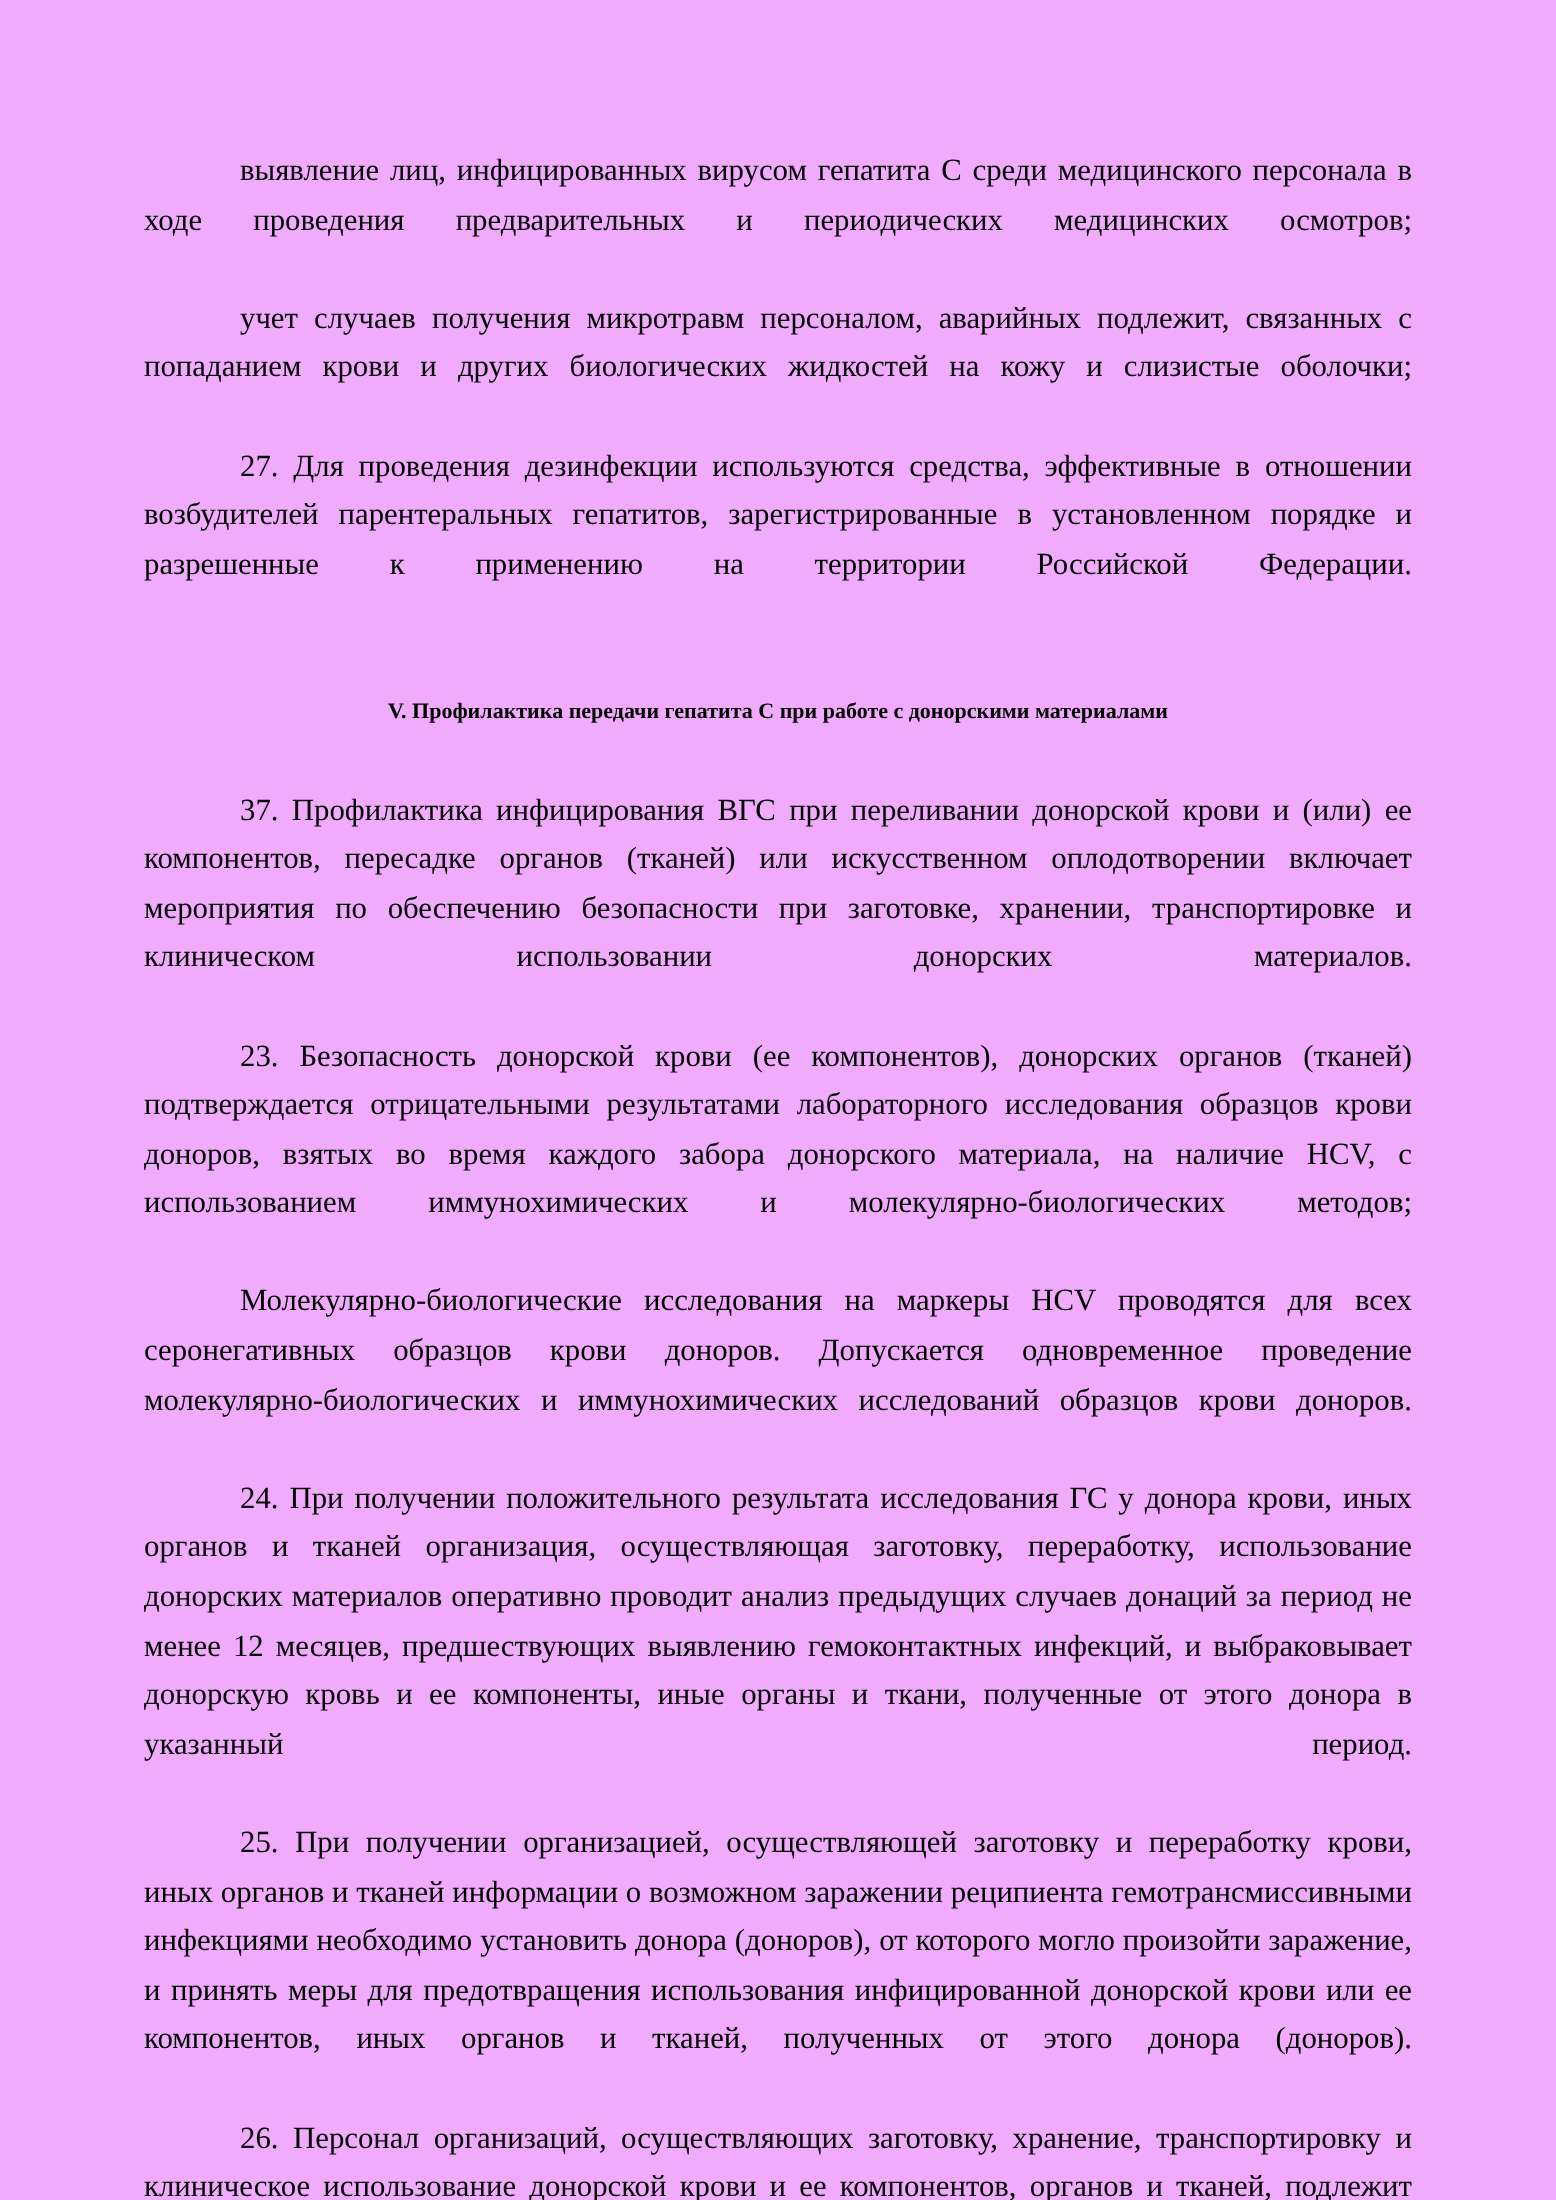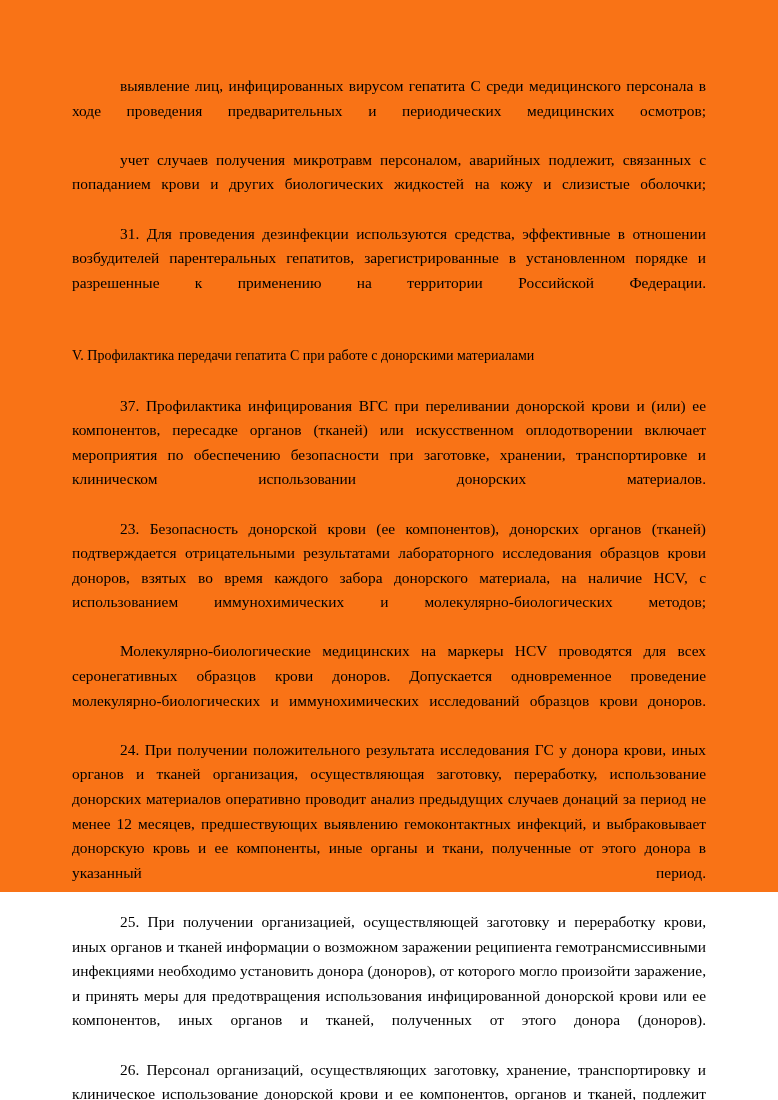--- a/index.html
+++ b/index.html
@@ -13,22 +13,22 @@
     height: 1100px;
     overflow: hidden;
     font-family: "Liberation Serif", "DejaVu Serif", serif;
     color: #000000;
     -webkit-font-smoothing: antialiased;
   }
 
   #page {
     position: relative;
     width: 778px;
-    height: 892px;
-    background: #f97316;
+    height: 1100px;
+    background: #f0abfc;
     box-sizing: border-box;
     padding: 74px 72px 0 72px;
   }
 
   .doc-body {
     width: 634px;
   }
 
   
   p.para {
@@ -44,51 +44,52 @@
 
   
   p.para::after {
     content: "";
     display: inline-block;
     width: 100%;
   }
 
   h2.section-heading {
     margin: 0;
-    font-size: 14px;
+    font-size: 11px;
     line-height: 24.6px;
-    font-weight: normal;
+    font-weight: bold;
+    text-align: center;
     text-indent: 0;
   }
   .gap-md { height: 24px; }
   .gap-lg { height: 25px; }
 </style>
 </head>
 <body>
 
 <div id="page">
   <div class="doc-body">
 
     <p class="para">выявление лиц, инфицированных вирусом гепатита С среди медицинского персонала в ходе проведения предварительных и периодических медицинских осмотров;</p>
 
     <p class="para">учет случаев получения микротравм персоналом, аварийных подлежит, связанных с попаданием крови и других биологических жидкостей на кожу и слизистые оболочки;</p>
 
-    <p class="para">31. Для проведения дезинфекции используются средства, эффективные в отношении возбудителей парентеральных гепатитов, зарегистрированные в установленном порядке и разрешенные к применению на территории Российской Федерации.</p>
+    <p class="para">27. Для проведения дезинфекции используются средства, эффективные в отношении возбудителей парентеральных гепатитов, зарегистрированные в установленном порядке и разрешенные к применению на территории Российской Федерации.</p>
 
     <div class="gap-md"></div>
 
     <h2 class="section-heading">V. Профилактика передачи гепатита С при работе с донорскими материалами</h2>
 
     <div class="gap-lg"></div>
 
     <p class="para">37. Профилактика инфицирования ВГС при переливании донорской крови и (или) ее компонентов, пересадке органов (тканей) или искусственном оплодотворении включает мероприятия по обеспечению безопасности при заготовке, хранении, транспортировке и клиническом использовании донорских материалов.</p>
 
     <p class="para">23. Безопасность донорской крови (ее компонентов), донорских органов (тканей) подтверждается отрицательными результатами лабораторного исследования образцов крови доноров, взятых во время каждого забора донорского материала, на наличие HCV, с использованием иммунохимических и молекулярно-биологических методов;</p>
 
-    <p class="para">Молекулярно-биологические медицинских на маркеры HCV проводятся для всех серонегативных образцов крови доноров. Допускается одновременное проведение молекулярно-биологических и иммунохимических исследований образцов крови доноров.</p>
+    <p class="para">Молекулярно-биологические исследования на маркеры HCV проводятся для всех серонегативных образцов крови доноров. Допускается одновременное проведение молекулярно-биологических и иммунохимических исследований образцов крови доноров.</p>
 
     <p class="para">24. При получении положительного результата исследования ГС у донора крови, иных органов и тканей организация, осуществляющая заготовку, переработку, использование донорских материалов оперативно проводит анализ предыдущих случаев донаций за период не менее 12 месяцев, предшествующих выявлению гемоконтактных инфекций, и выбраковывает донорскую кровь и ее компоненты, иные органы и ткани, полученные от этого донора в указанный период.</p>
 
     <p class="para">25. При получении организацией, осуществляющей заготовку и переработку крови, иных органов и тканей информации о возможном заражении реципиента гемотрансмиссивными инфекциями необходимо установить донора (доноров), от которого могло произойти заражение, и принять меры для предотвращения использования инфицированной донорской крови или ее компонентов, иных органов и тканей, полученных от этого донора (доноров).</p>
 
     <p class="para">26. Персонал организаций, осуществляющих заготовку, хранение, транспортировку и клиническое использование донорской крови и ее компонентов, органов и тканей, подлежит обследованию на наличие маркеров гепатита С в соответствии с требованиями законодательства.</p>
 
   </div>
 </div>
 

